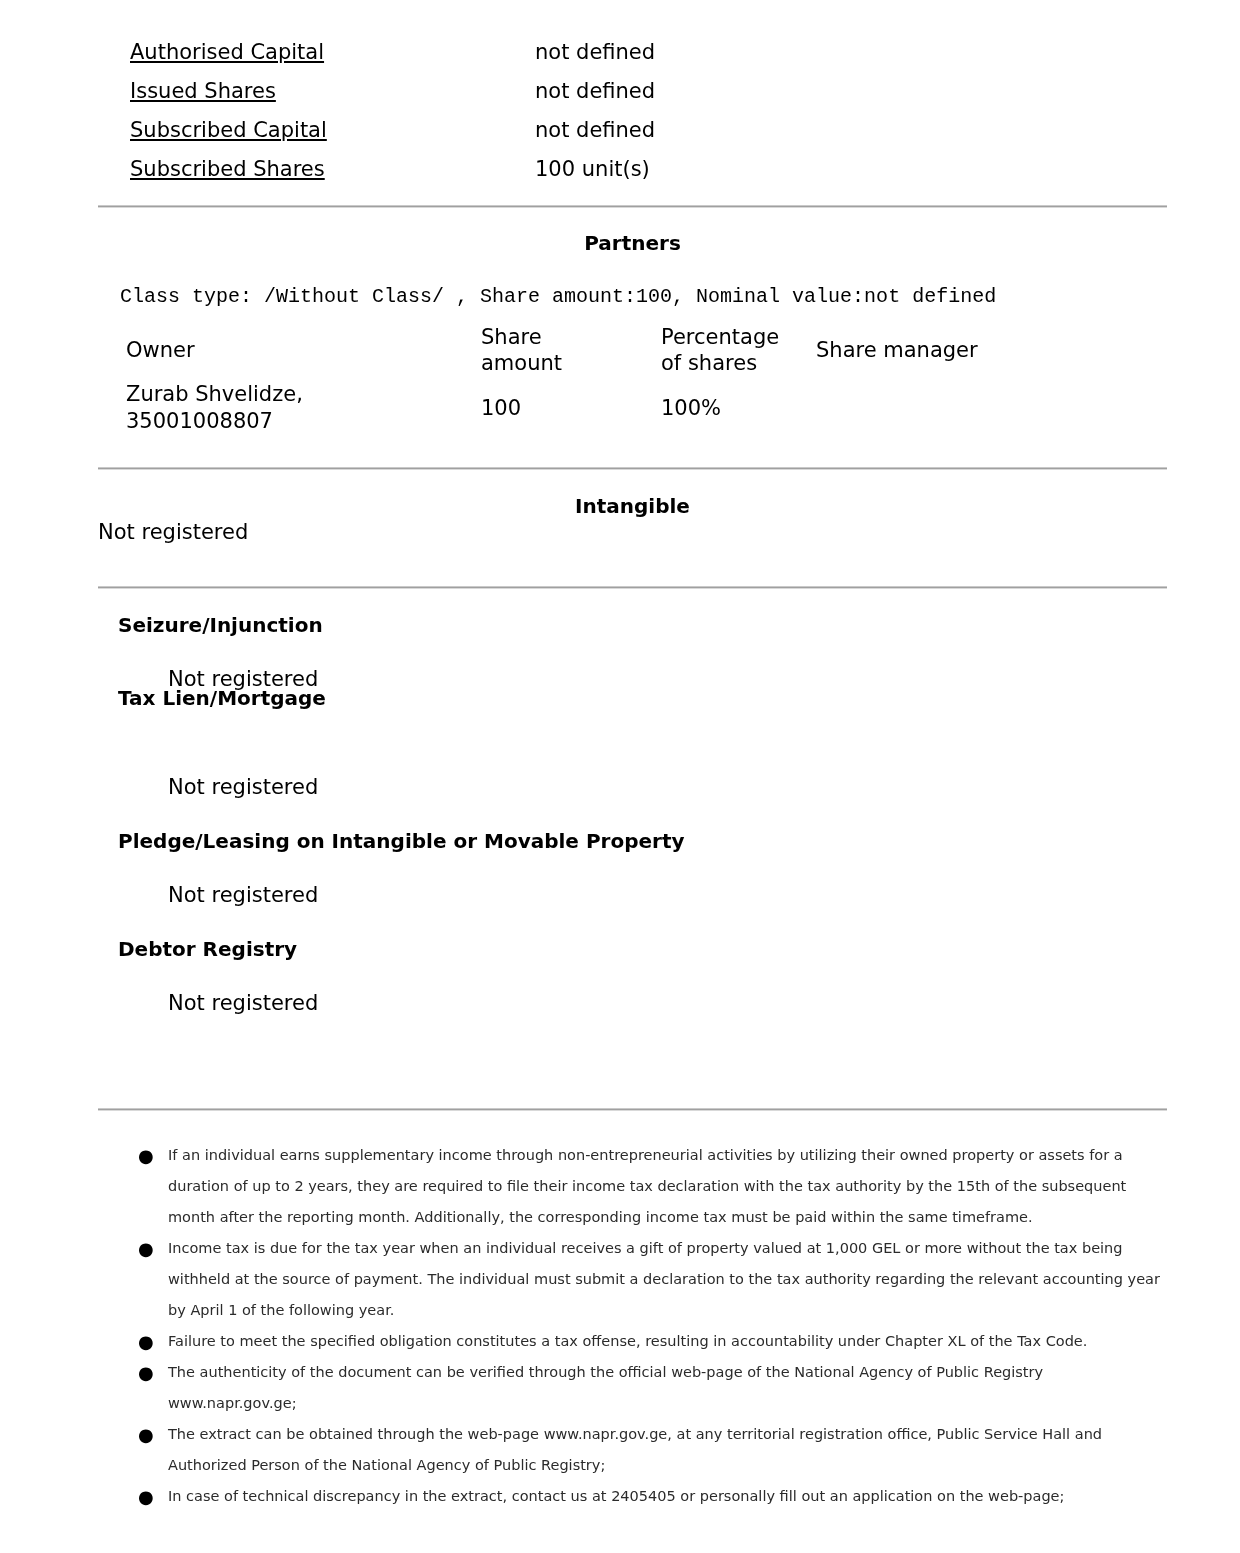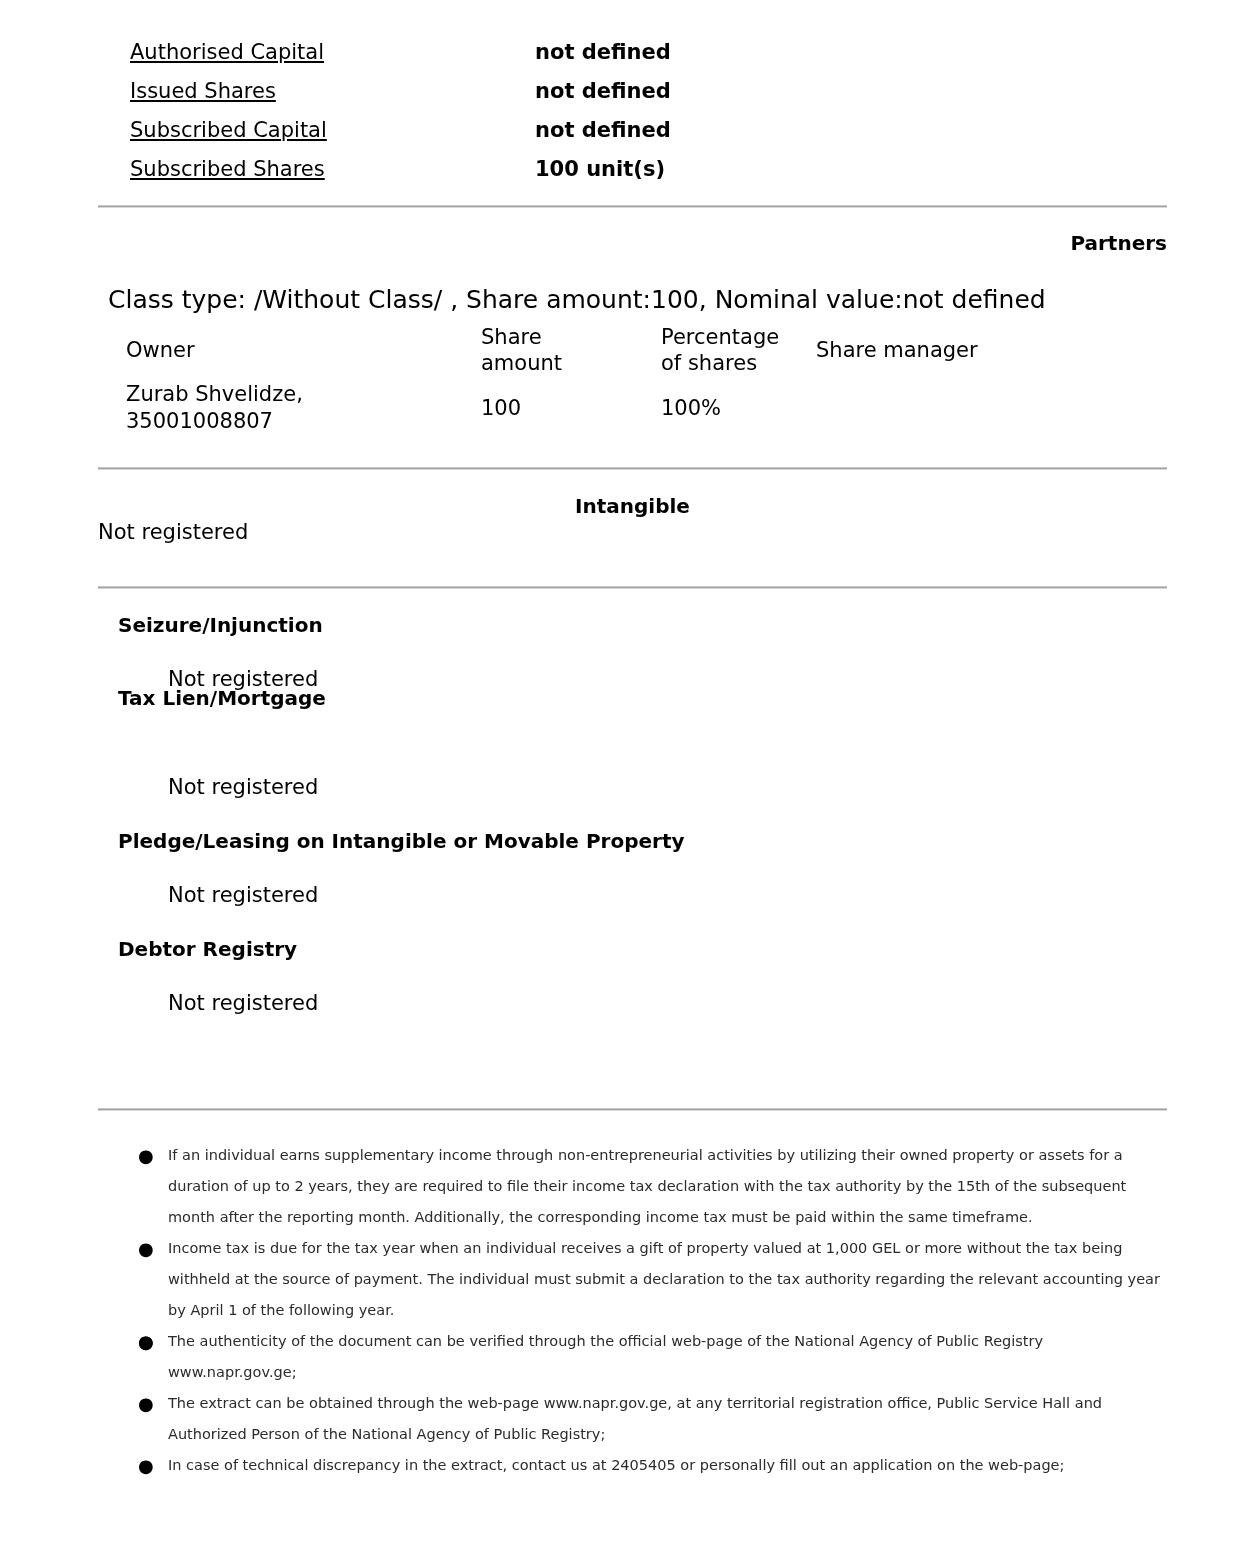--- a/index.html
+++ b/index.html
@@ -51,39 +51,39 @@
   }
   .capital-label {
     display: inline-block;
     width: 405px;
     vertical-align: top;
     text-decoration: underline;
   }
   .capital-value {
     display: inline-block;
     vertical-align: top;
-    font-weight: bold;
   }
 
   
   .section-title {
     position: absolute;
     left: 98px;
     width: 1069px;
     text-align: center;
     font-size: 20px;
     font-weight: bold;
   }
 
   
   .class-line {
     position: absolute;
-    left: 108px;
-    font-size: 25px;
+    left: 120px;
+    font-size: 20px;
     white-space: nowrap;
+    font-family: Liberation Mono, monospace;
   }
   .partners-table {
     position: absolute;
     left: 126px;
     top: 322px;
     width: 1000px;
     border-collapse: collapse;
   }
   .partners-table th {
     font-weight: normal;
@@ -172,21 +172,21 @@
     <div class="capital-row">
       <span class="capital-label">Subscribed Capital</span><span class="capital-value">not defined</span>
     </div>
     <div class="capital-row">
       <span class="capital-label">Subscribed Shares</span><span class="capital-value">100 unit(s)</span>
     </div>
   </div>
 
   <div class="rule" style="top:205px;"></div>
 
-  <div class="section-title" style="top:231px;text-align:right;">Partners</div>
+  <div class="section-title" style="top:231px;">Partners</div>
 
   <div class="class-line" style="top:285px;">Class type: /Without Class/ , Share amount:100, Nominal value:not defined</div>
 
   <table class="partners-table">
     <tbody>
         <tr class="th-row">
       <th class="col-owner"><span>Owner</span></th>
       <th class="col-amount">
         <span>Share</span><br>
         <span>amount</span>
@@ -226,19 +226,19 @@
   <div class="reg-value" style="top:883px;">Not registered</div>
 
   <div class="reg-heading" style="top:937px;">Debtor Registry</div>
   <div class="reg-value" style="top:991px;">Not registered</div>
 
   <div class="rule" style="top:1108px;"></div>
 
   <ul class="notes">
     <li><span class="dot">●</span><span>If an individual earns supplementary income through non-entrepreneurial activities by utilizing their owned property or assets for a duration of up to 2 years, they are required to file their income tax declaration with the tax authority by the 15th of the subsequent month after the reporting month. Additionally, the corresponding income tax must be paid within the same timeframe.</span></li>
     <li><span class="dot">●</span><span>Income tax is due for the tax year when an individual receives a gift of property valued at 1,000 GEL or more without the tax being withheld at the source of payment. The individual must submit a declaration to the tax authority regarding the relevant accounting year by April 1 of the following year.</span></li>
-    <li><span class="dot">●</span></li>
+    <li><span class="dot">●</span><span>Failure to meet the specified obligation constitutes a tax offense, resulting in accountability under Chapter XL of the Tax Code.</span></li>
     <li><span class="dot">●</span><span>The authenticity of the document can be verified through the official web-page of the National Agency of Public Registry www.napr.gov.ge;</span></li>
     <li><span class="dot">●</span><span>The extract can be obtained through the web-page www.napr.gov.ge, at any territorial registration office, Public Service Hall and Authorized Person of the National Agency of Public Registry;</span></li>
     <li><span class="dot">●</span><span>In case of technical discrepancy in the extract, contact us at 2405405 or personally fill out an application on the web-page;</span></li>
   </ul>
 
 </div>
 
 </body></html>

